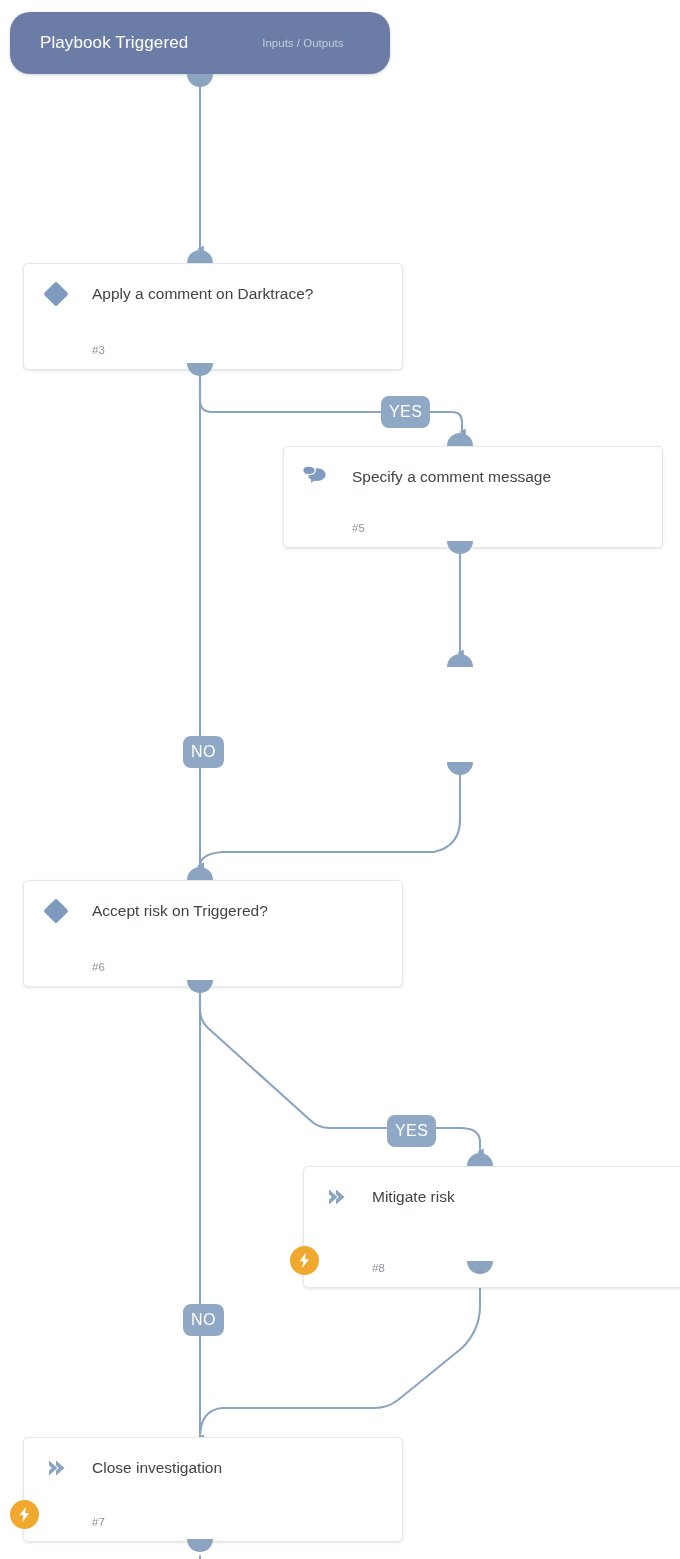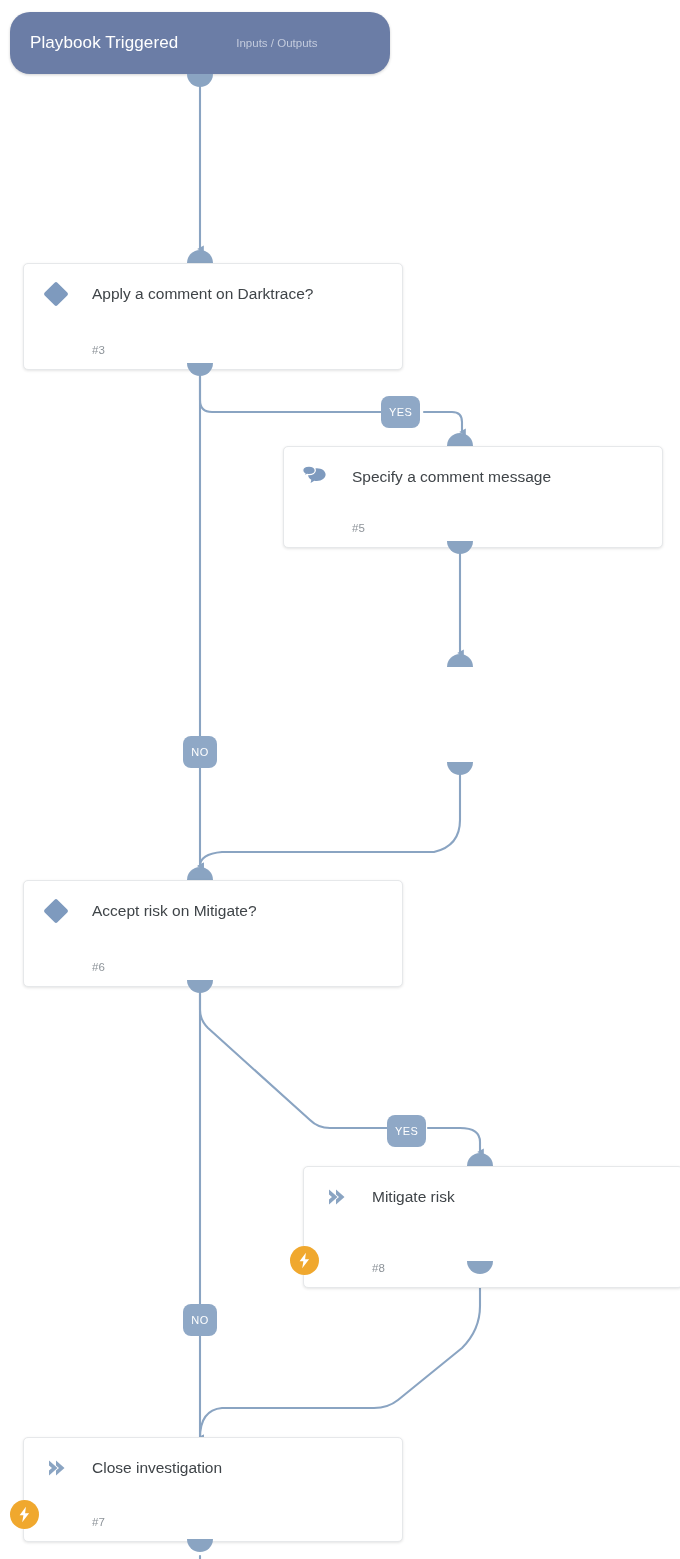--- a/index.html
+++ b/index.html
@@ -133,21 +133,21 @@
   
   .branch-label {
     position: absolute;
     box-sizing: border-box;
     min-width: 34px;
     height: 32px;
     padding: 0 8px;
     border-radius: 8px;
     background: #8fa8c6;
     color: #ffffff;
-    font-size: 11px;
+    font-size: 16px;
     letter-spacing: 0.4px;
     display: flex;
     align-items: center;
     justify-content: center;
   }
 </style>
 </head>
 <body>
 
 <div id="canvas">
@@ -175,22 +175,22 @@
 
       <path d="M200,992 L200,1010 Q200,1020 208,1028 L310,1120 Q318,1128 330,1128 L388,1128 M428,1128 L460,1128 Q480,1128 480,1142 L480,1152" marker-end="url(#arrowhead)"></path>
 
       <path d="M480,1272 L480,1306 Q480,1330 462,1348 L398,1400 Q388,1408 374,1408 L222,1408 Q200,1410 200,1438" marker-end="url(#arrowhead)"></path>
 
       <path d="M200,1556 L200,1559"></path>
     </g>
   </svg>
 
   <div class="trigger" style="left:10px; top:12px; width:380px; height:62px;">
-    <span class="trigger-title" style="margin-left:20px;">Playbook Triggered</span>
-    <span class="trigger-io" style="margin-left:58px;">Inputs / Outputs</span>
+    <span class="trigger-title" style="margin-left:30px;">Playbook Triggered</span>
+    <span class="trigger-io" style="margin-left:74px;">Inputs / Outputs</span>
   </div>
   <div class="port port-out" style="left:187px; top:74px;"></div>
 
   <div class="port port-in" style="left:187px; top:250px;"></div>
   <div class="node" style="left:10px; top:263px; width:380px; height:107px;">
     <span class="icon-diamond"></span>
     <span class="node-title">Apply a comment on Darktrace?</span>
     <span class="node-id">#3</span>
   </div>
   <div class="port port-out" style="left:187px; top:363px;"></div>
@@ -217,21 +217,21 @@
     <span class="node-id">#5</span>
   </div>
   <div class="port port-out" style="left:447px; top:541px;"></div>
 
   <div class="port port-in" style="left:447px; top:654px;"></div>
   <div class="port port-out" style="left:447px; top:762px;"></div>
 
   <div class="port port-in" style="left:187px; top:867px;"></div>
   <div class="node" style="left:10px; top:880px; width:380px; height:107px;">
     <span class="icon-diamond"></span>
-    <span class="node-title">Accept risk on Mitigate?</span>
+    <span class="node-title">Accept risk on Triggered?</span>
     <span class="node-id">#6</span>
   </div>
   <div class="port port-out" style="left:187px; top:980px;"></div>
 
   <div class="branch-label" style="left:387px; top:1115px;">
     <span>YES</span>
   </div>
 
   <div class="branch-label" style="left:183px; top:1304px;">
     <span>NO</span>

